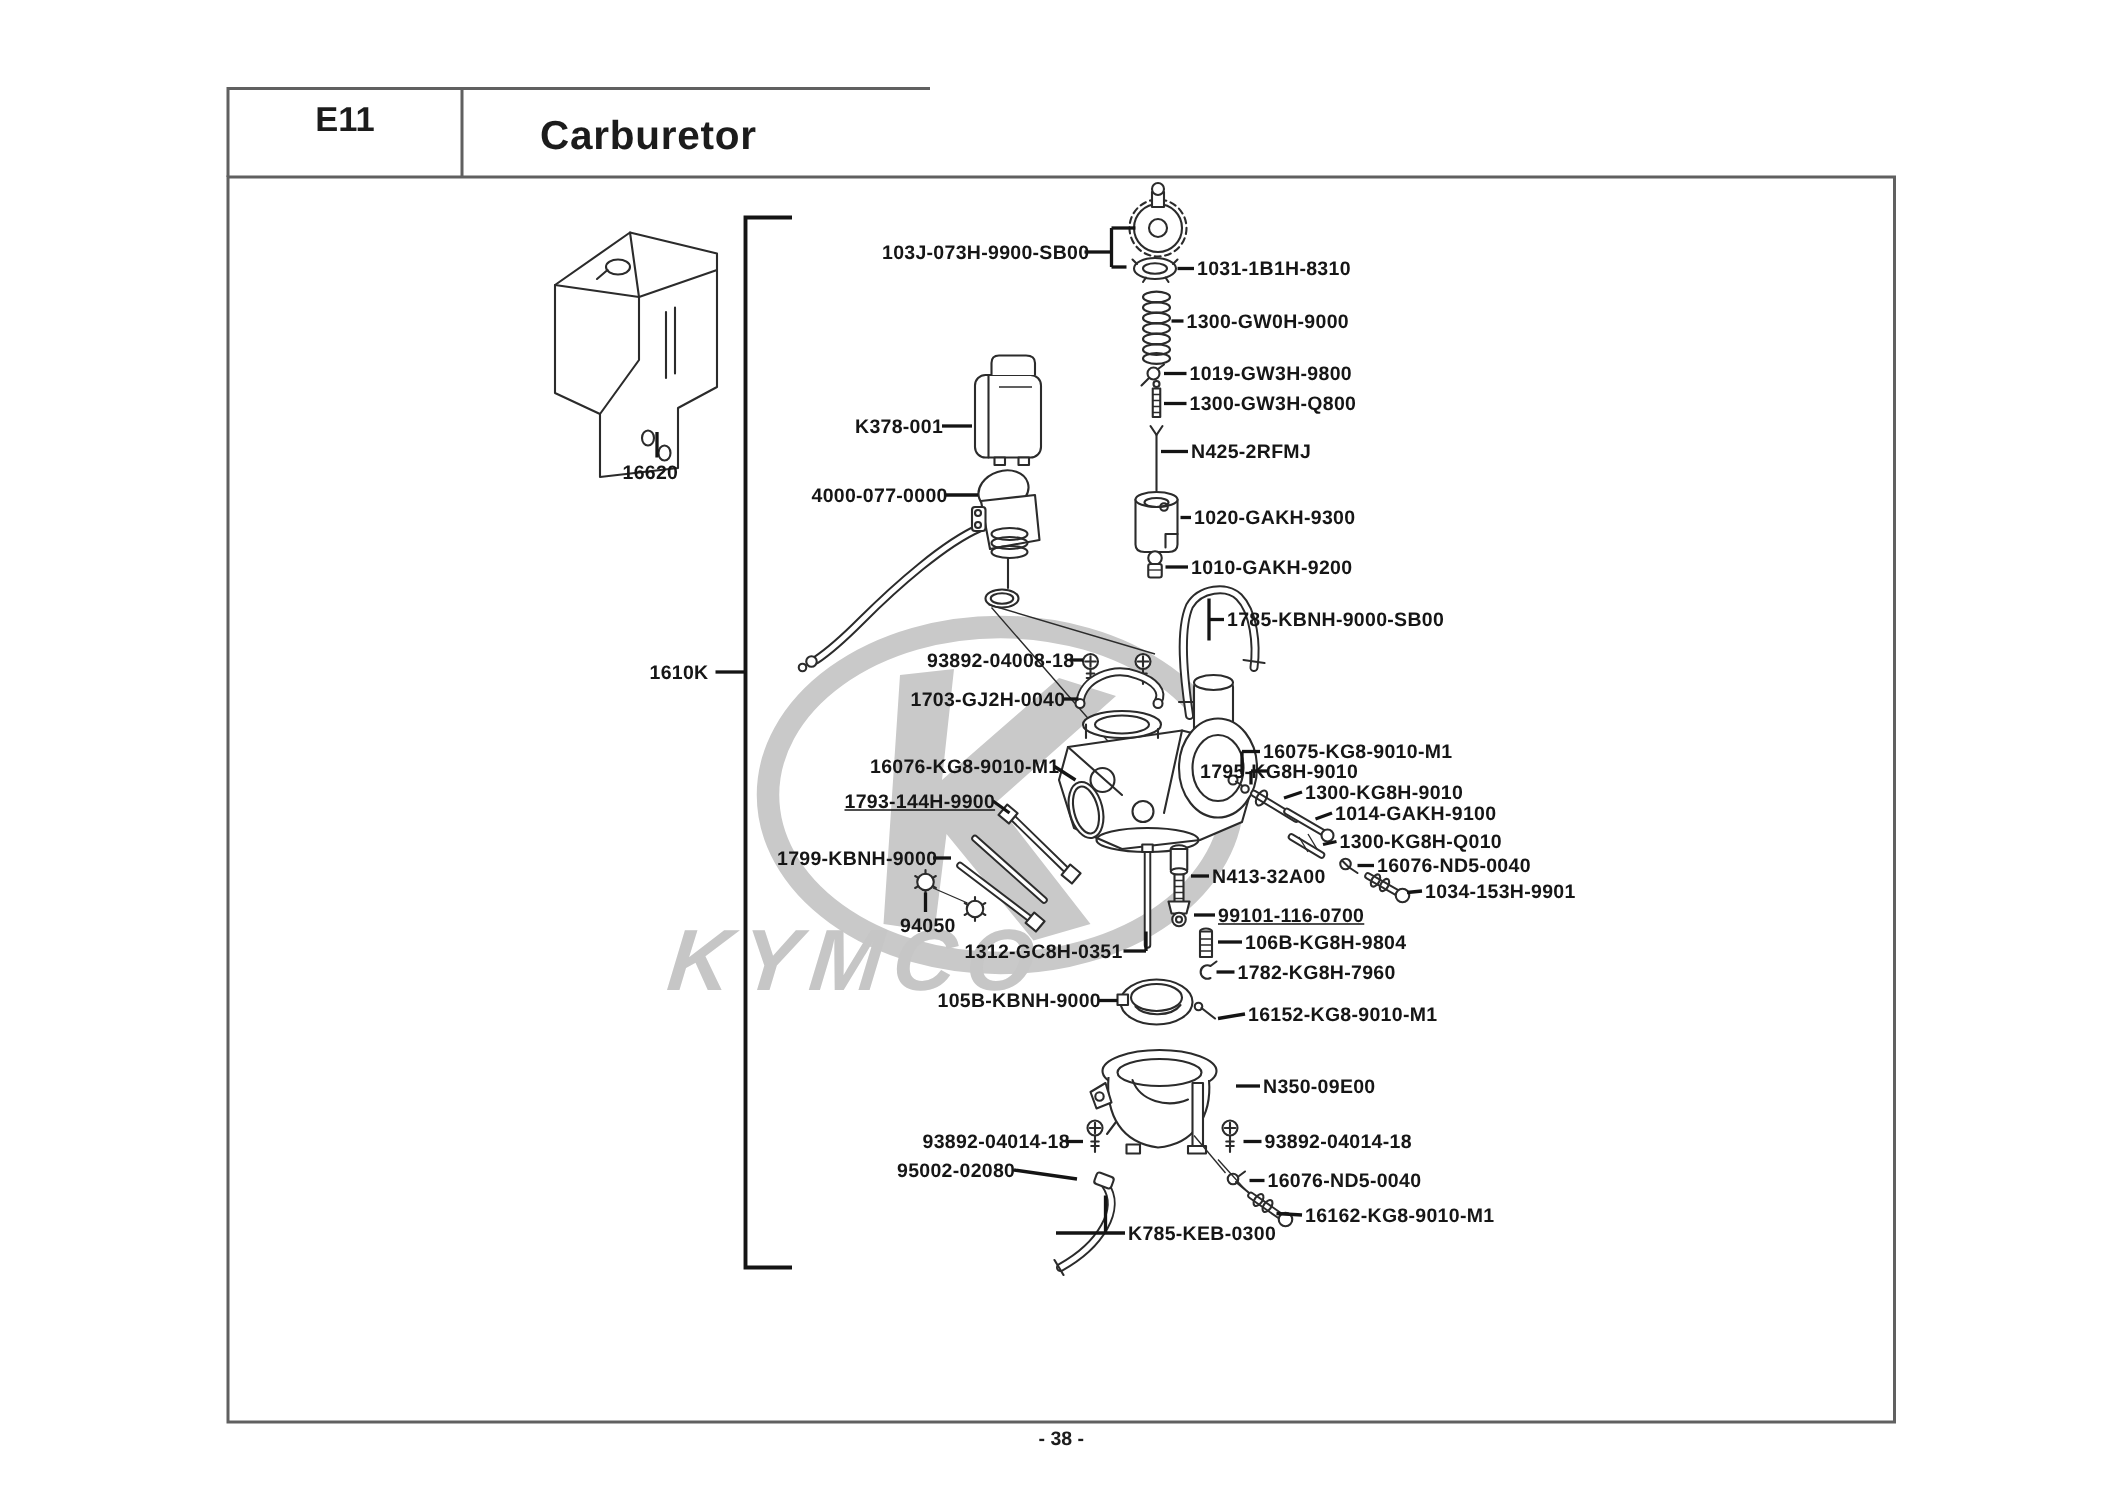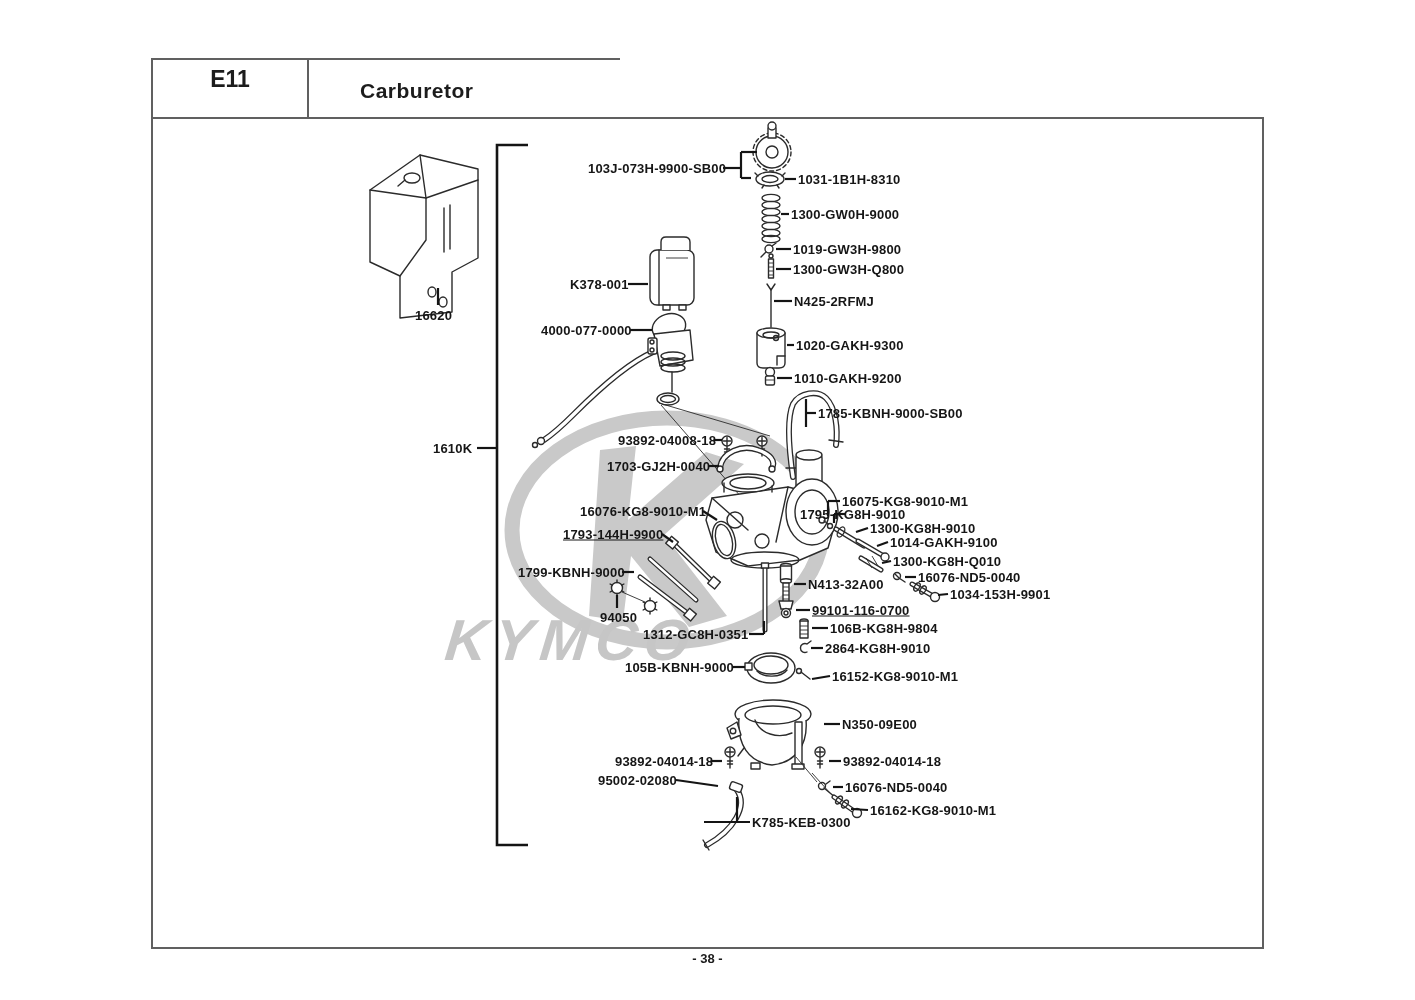--- a/index.html
+++ b/index.html
@@ -27,21 +27,21 @@
     white-space:nowrap; letter-spacing:0.2px;
   }
   .hdr-code {
     position:absolute; left:152px; top:59px; width:156px; height:41px;
     display:flex; align-items:center; justify-content:center;
     font-size:23px; font-weight:bold; color:#1c1c1c;
   }
   .hdr-title {
     position:absolute; left:360px; top:59px; height:63px;
     display:flex; align-items:center;
-    font-size:21px; font-weight:bold; color:#1c1c1c; letter-spacing:0.5px;text-align:right;
+    font-size:27px; font-weight:bold; color:#1c1c1c; letter-spacing:0.5px;text-align:right;
   }
   .footer-page {
     position:absolute; left:0; top:951px; width:1415px; text-align:center;
     font-size:13px; font-weight:bold; color:#1c1c1c;
   }
   .wm-text {
     font-size:58px; font-weight:bold; font-style:italic; letter-spacing:7px;
     fill:#c6c6c6;
   }
 </style>
@@ -419,21 +419,21 @@
       <div class="part-label" style="left: 842px; top: 501px;">16075-KG8-9010-M1</div>
       <div class="part-label" style="left: 800px; top: 514px;">1795-KG8H-9010</div>
       <div class="part-label" style="left: 870px; top: 528px;">1300-KG8H-9010</div>
       <div class="part-label" style="left: 890px; top: 542px;">1014-GAKH-9100</div>
       <div class="part-label" style="left: 893px; top: 561px;">1300-KG8H-Q010</div>
       <div class="part-label" style="left: 918px; top: 577px;">16076-ND5-0040</div>
       <div class="part-label" style="left: 950px; top: 594px;">1034-153H-9901</div>
       <div class="part-label" style="left: 808px; top: 584px;">N413-32A00</div>
       <div class="part-label" style="left: 812px; top: 610px; text-decoration: underline;">99101-116-0700</div>
       <div class="part-label" style="left: 830px; top: 628px;">106B-KG8H-9804</div>
-      <div class="part-label" style="left: 825px; top: 648px;">2864-KG8H-9010</div>
+      <div class="part-label" style="left: 825px; top: 648px;">1782-KG8H-7960</div>
       <div class="part-label" style="left: 643px; top: 634px;">1312-GC8H-0351</div>
       <div class="part-label" style="left: 625px; top: 667px;">105B-KBNH-9000</div>
       <div class="part-label" style="left: 832px; top: 676px;">16152-KG8-9010-M1</div>
       <div class="part-label" style="left: 842px; top: 724px;">N350-09E00</div>
       <div class="part-label" style="left: 615px; top: 761px;">93892-04014-18</div>
       <div class="part-label" style="left: 843px; top: 761px;">93892-04014-18</div>
       <div class="part-label" style="left: 598px; top: 780px;">95002-02080</div>
       <div class="part-label" style="left: 845px; top: 787px;">16076-ND5-0040</div>
       <div class="part-label" style="left: 870px; top: 810px;">16162-KG8-9010-M1</div>
       <div class="part-label" style="left: 752px; top: 822px;">K785-KEB-0300</div>

